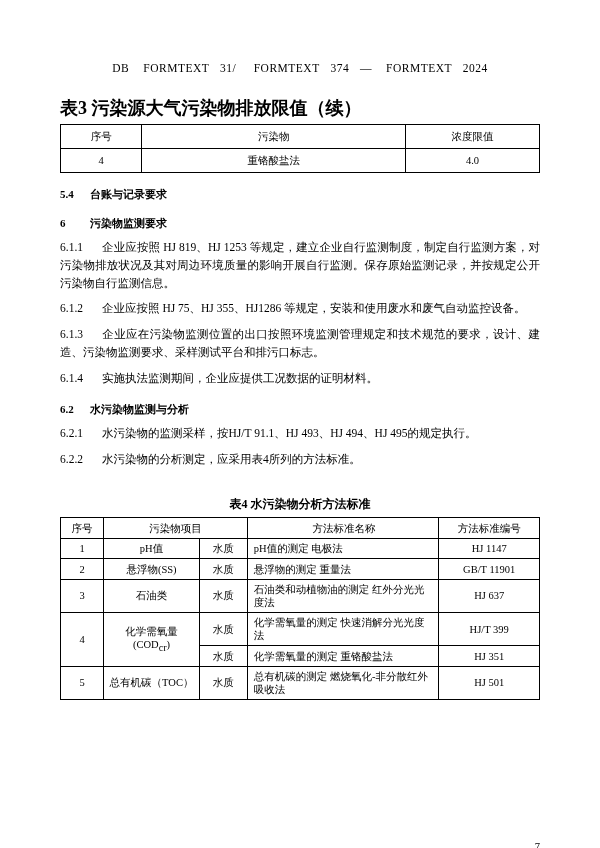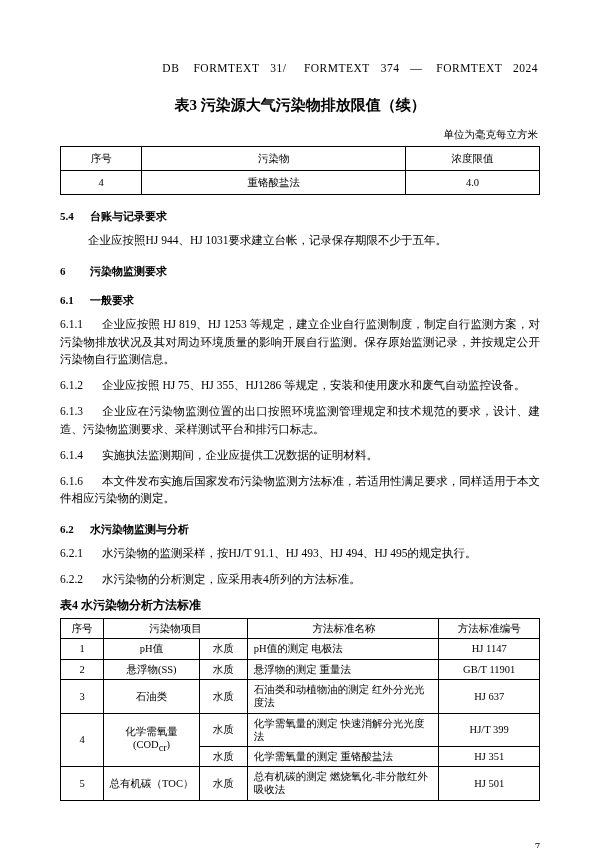--- a/index.html
+++ b/index.html
@@ -17,30 +17,29 @@
   }
   .page {
     position: relative;
     width: 600px;
     height: 848px;
     box-sizing: border-box;
     padding: 0 60px;
   }
   .header {
     margin-top: 62px;
-    text-align: right;
+    text-align: center;
     font-size: 11.5px;
     letter-spacing: 0.5px;
     white-space: nowrap;
   }
   .header span { margin: 0 2px; }
   .doc-title {
     margin-top: 22px;
-    text-align: center;
-    font-size: 15px;
+    font-size: 18px;
     font-weight: bold;
     font-family: "Liberation Serif", serif;
   }
   .unit-line {
     margin-top: 13px;
     text-align: right;
     font-size: 10.5px;
     padding-right: 2px;
   }
   table.tbl {
@@ -71,22 +70,22 @@
   .para {
     margin-top: 8px;
     font-size: 11.5px;
     line-height: 1.55;
     text-align: justify;
     text-indent: 0;
   }
   .para.indent { padding-left: 28px; }
   .para .lbl { display: inline-block; min-width: 42px; }
   .table4-title {
-    margin-top: 8px;
-    text-align: left;
+    margin-top: 28px;
+    text-align: center;
     font-size: 12px;
     font-weight: bold;
   }
   .t4 { margin-top: 5px; font-size: 9.7px; }
   .t4 td {
     height: 13.5px;
     padding: 1px 2px;
     line-height: 1.25;
   }
   .t4 .col1 { width: 9%; }
@@ -114,64 +113,56 @@
     <span>31/</span>&nbsp;&nbsp;&nbsp;
     <span>FORMTEXT</span>&nbsp;
     <span>374</span>&nbsp;
     <span>—</span>&nbsp;&nbsp;
     <span>FORMTEXT</span>&nbsp;
     <span>2024</span>
   </div>
 
   <div class="doc-title">表3  污染源大气污染物排放限值（续）</div>
 
-  <div class="unit-line">单位为毫克每立方米</div>
 
   <table class="tbl t3">
     <tbody>
         <tr>
       <th class="c1">序号</th>
       <th class="c2">污染物</th>
       <th class="c3">浓度限值</th>
     </tr>
     <tr>
       <td>4</td>
       <td>重铬酸盐法</td>
       <td>4.0</td>
     </tr>
   </tbody>
     </table>
 
   <div class="sec">
     <span class="num">5.4</span><span>台账与记录要求</span>
   </div>
-  <div class="para indent">企业应按照HJ 944、HJ 1031要求建立台帐，记录保存期限不少于五年。</div>
 
   <div class="sec">
     <span class="num">6</span><span>污染物监测要求</span>
   </div>
 
-  <div class="sec">
-    <span class="num">6.1</span><span>一般要求</span>
-  </div>
 
   <div class="para">
     <span class="lbl">6.1.1</span><span>企业应按照 HJ 819、HJ 1253 等规定，建立企业自行监测制度，制定自行监测方案，对污染物排放状况及其对周边环境质量的影响开展自行监测。保存原始监测记录，并按规定公开污染物自行监测信息。</span>
   </div>
   <div class="para">
     <span class="lbl">6.1.2</span><span>企业应按照 HJ 75、HJ 355、HJ1286 等规定，安装和使用废水和废气自动监控设备。</span>
   </div>
   <div class="para">
     <span class="lbl">6.1.3</span><span>企业应在污染物监测位置的出口按照环境监测管理规定和技术规范的要求，设计、建造、污染物监测要求、采样测试平台和排污口标志。</span>
   </div>
   <div class="para">
     <span class="lbl">6.1.4</span><span>实施执法监测期间，企业应提供工况数据的证明材料。</span>
-  </div>
-  <div class="para">
-    <span class="lbl">6.1.6</span><span>本文件发布实施后国家发布污染物监测方法标准，若适用性满足要求，同样适用于本文件相应污染物的测定。</span>
   </div>
 
   <div class="sec">
     <span class="num">6.2</span><span>水污染物监测与分析</span>
   </div>
 
   <div class="para">
     <span class="lbl">6.2.1</span><span>水污染物的监测采样，按HJ/T 91.1、HJ 493、HJ 494、HJ 495的规定执行。</span>
   </div>
   <div class="para">

